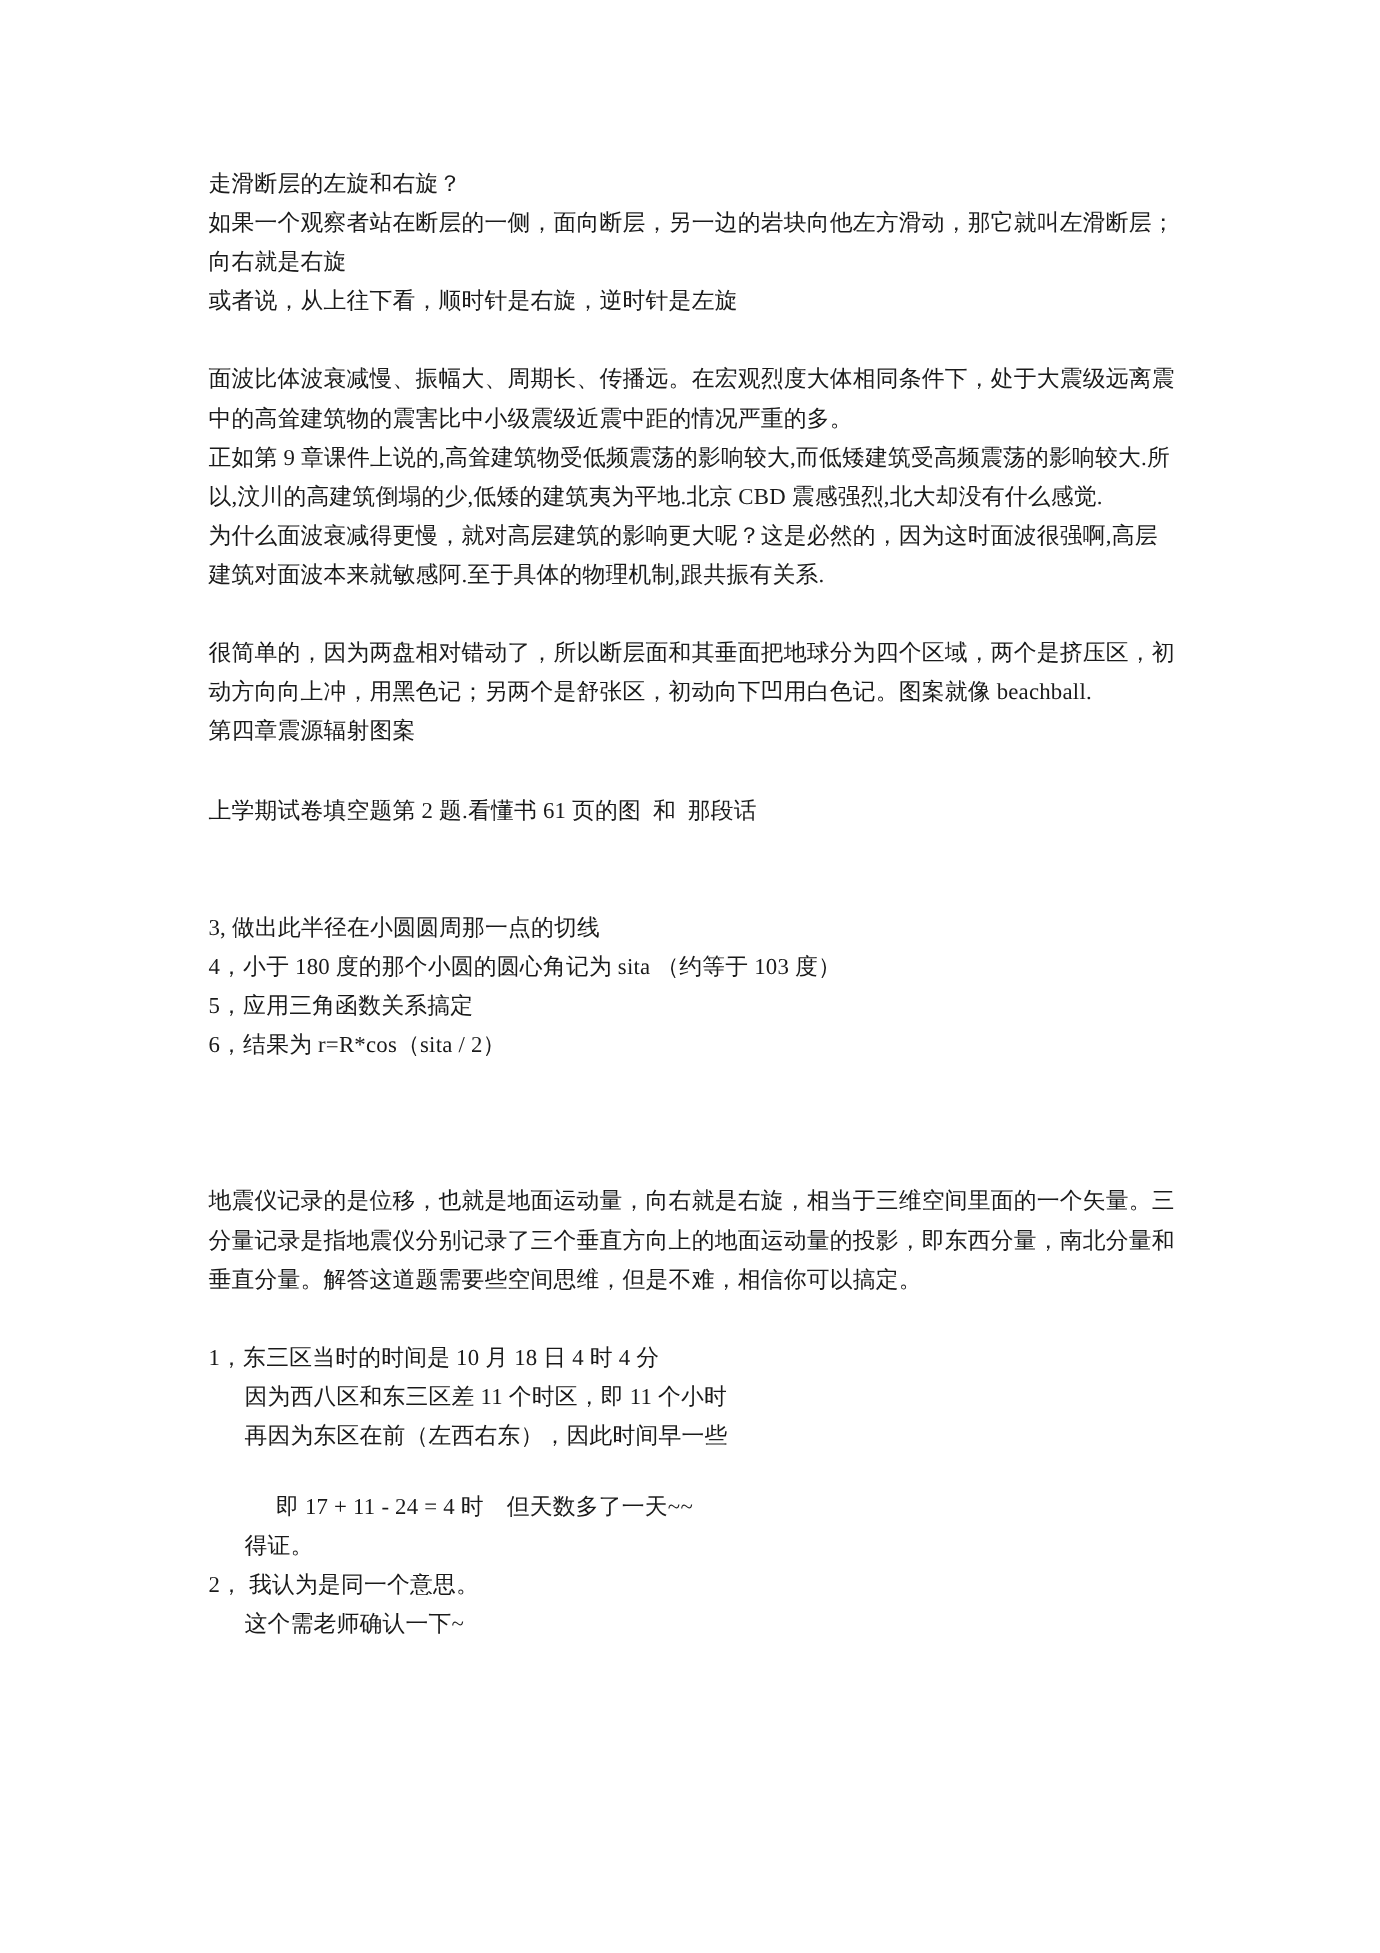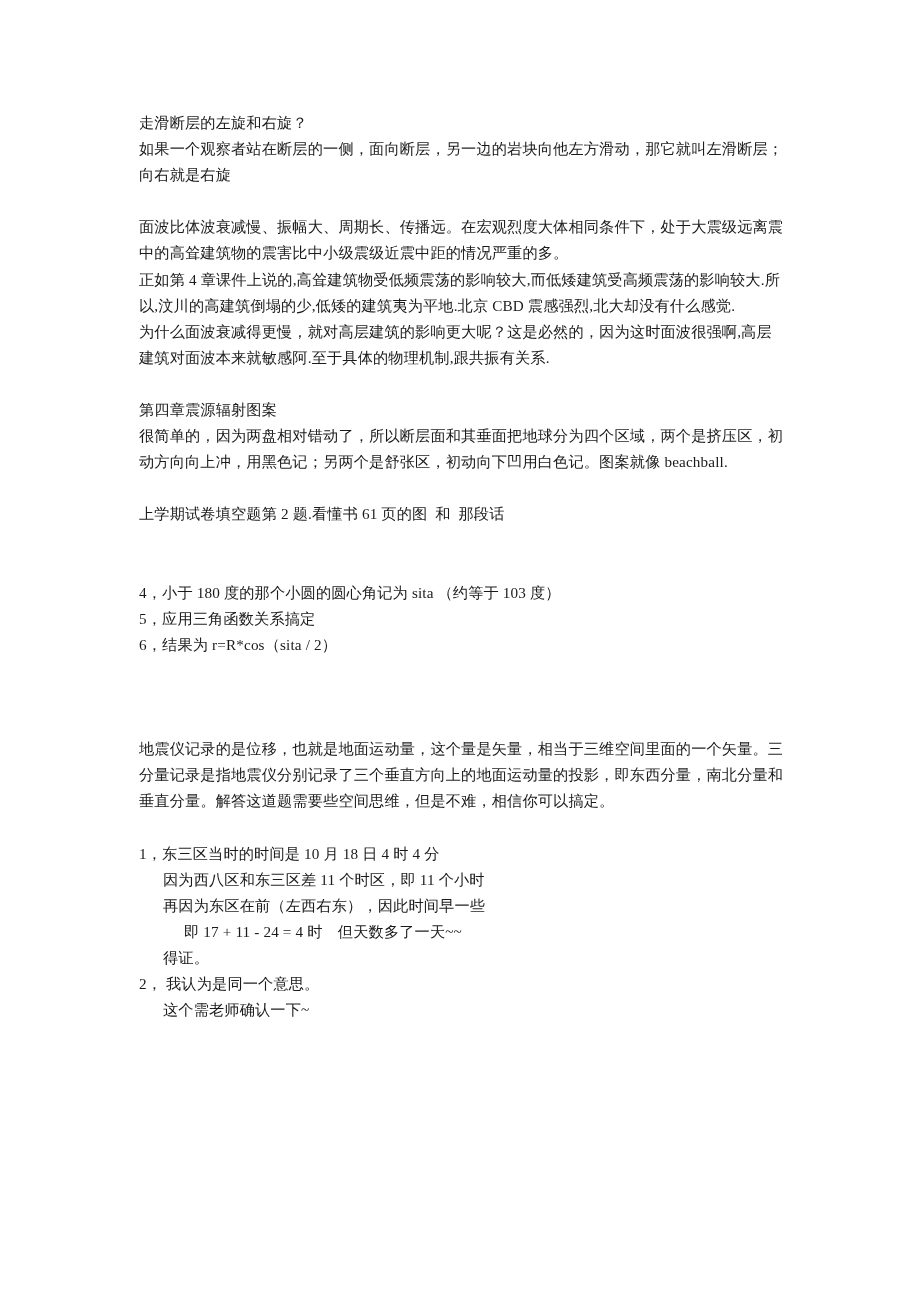--- a/index.html
+++ b/index.html
@@ -38,69 +38,71 @@
     white-space: pre-wrap;
     word-break: break-all;
     letter-spacing: 0.15px;
   }
   .blank {
     height: 26.1px;
     line-height: 26.1px;
     font-size: 15.2px;
   }
   .indent-1 { padding-left: 24px; }
-  .indent-2 { padding-left: 45px; }
+  .indent-2 { padding-left: 45px; margin-top: 21px; }
 </style>
 </head>
 <body>
 
 <div class="page">
   <div class="content">
 
     <div class="para">
       <div class="line">走滑断层的左旋和右旋？</div>
       <div class="line">如果一个观察者站在断层的一侧，面向断层，另一边的岩块向他左方滑动，那它就叫左滑断层；向右就是右旋</div>
+      <div class="line">或者说，从上往下看，顺时针是右旋，逆时针是左旋</div>
     </div>
 
     <div class="blank"></div>
 
     <div class="para">
       <div class="line">面波比体波衰减慢、振幅大、周期长、传播远。在宏观烈度大体相同条件下，处于大震级远离震中的高耸建筑物的震害比中小级震级近震中距的情况严重的多。</div>
-      <div class="line">正如第 4 章课件上说的,高耸建筑物受低频震荡的影响较大,而低矮建筑受高频震荡的影响较大.所以,汶川的高建筑倒塌的少,低矮的建筑夷为平地.北京 CBD 震感强烈,北大却没有什么感觉.</div>
+      <div class="line">正如第 9 章课件上说的,高耸建筑物受低频震荡的影响较大,而低矮建筑受高频震荡的影响较大.所以,汶川的高建筑倒塌的少,低矮的建筑夷为平地.北京 CBD 震感强烈,北大却没有什么感觉.</div>
       <div class="line">为什么面波衰减得更慢，就对高层建筑的影响更大呢？这是必然的，因为这时面波很强啊,高层建筑对面波本来就敏感阿.至于具体的物理机制,跟共振有关系.</div>
     </div>
 
     <div class="blank"></div>
 
     <div class="para">
+      <div class="line">很简单的，因为两盘相对错动了，所以断层面和其垂面把地球分为四个区域，两个是挤压区，初动方向向上冲，用黑色记；另两个是舒张区，初动向下凹用白色记。图案就像 beachball.</div>
       <div class="line">第四章震源辐射图案</div>
-      <div class="line">很简单的，因为两盘相对错动了，所以断层面和其垂面把地球分为四个区域，两个是挤压区，初动方向向上冲，用黑色记；另两个是舒张区，初动向下凹用白色记。图案就像 beachball.</div>
     </div>
 
     <div class="blank"></div>
 
     <div class="para">
       <div class="line">上学期试卷填空题第 2 题.看懂书 61 页的图  和  那段话</div>
     </div>
 
     <div class="blank"></div>
     <div class="blank"></div>
 
     <div class="para">
+      <div class="line">3, 做出此半径在小圆圆周那一点的切线</div>
       <div class="line">4，小于 180 度的那个小圆的圆心角记为 sita （约等于 103 度）</div>
       <div class="line">5，应用三角函数关系搞定</div>
       <div class="line">6，结果为 r=R*cos（sita / 2）</div>
     </div>
 
     <div class="blank"></div>
     <div class="blank"></div>
     <div class="blank"></div>
 
     <div class="para">
-      <div class="line">地震仪记录的是位移，也就是地面运动量，这个量是矢量，相当于三维空间里面的一个矢量。三分量记录是指地震仪分别记录了三个垂直方向上的地面运动量的投影，即东西分量，南北分量和垂直分量。解答这道题需要些空间思维，但是不难，相信你可以搞定。</div>
+      <div class="line">地震仪记录的是位移，也就是地面运动量，向右就是右旋，相当于三维空间里面的一个矢量。三分量记录是指地震仪分别记录了三个垂直方向上的地面运动量的投影，即东西分量，南北分量和垂直分量。解答这道题需要些空间思维，但是不难，相信你可以搞定。</div>
     </div>
 
     <div class="blank"></div>
 
 
     <div class="para">
       <div class="line">1，东三区当时的时间是 10 月 18 日 4 时 4 分</div>
       <div class="line indent-1">因为西八区和东三区差 11 个时区，即 11 个小时</div>
       <div class="line indent-1">再因为东区在前（左西右东），因此时间早一些</div>
       <div class="line indent-2">即 17 + 11 - 24 = 4 时　但天数多了一天~~</div>

